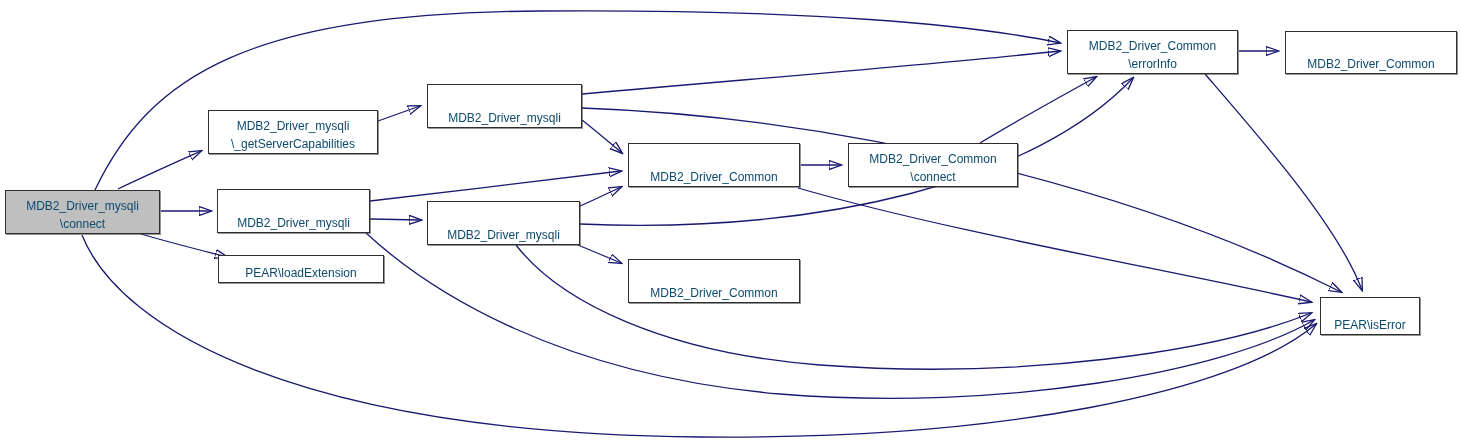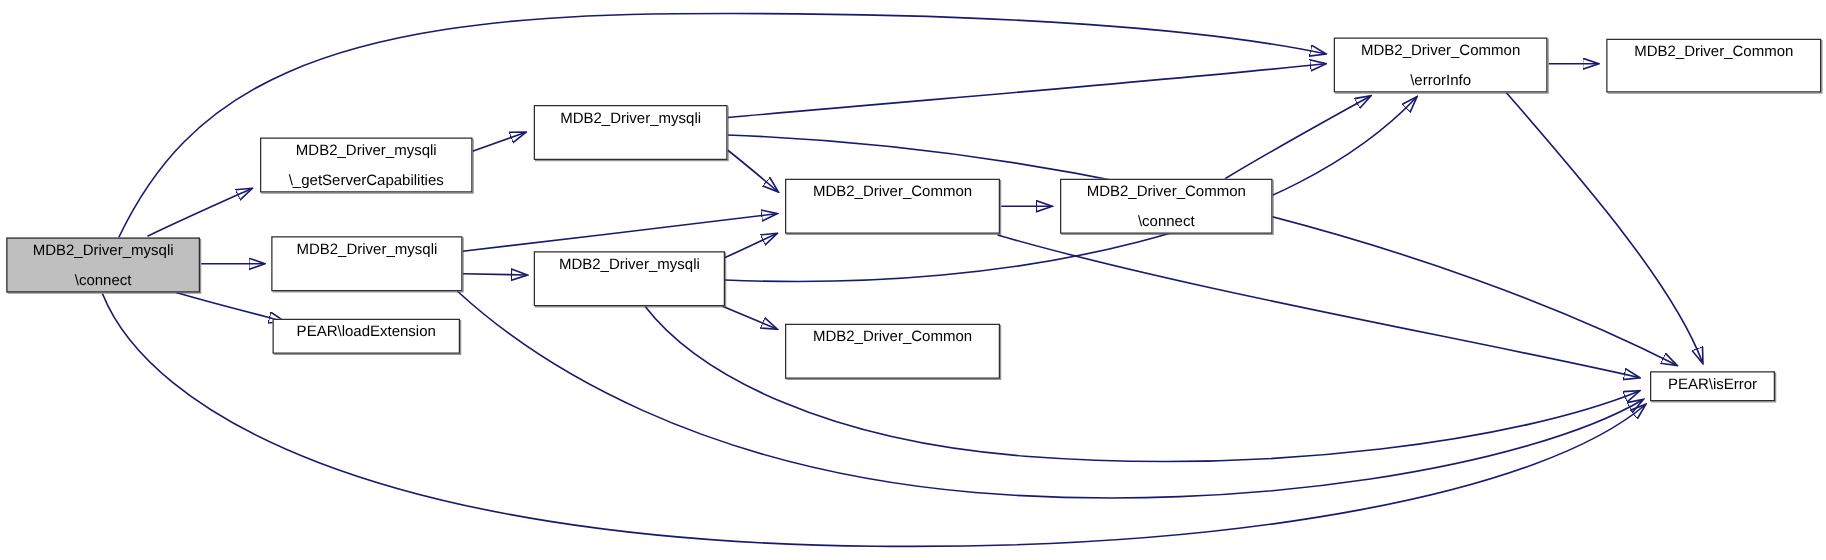--- a/index.html
+++ b/index.html
@@ -25,27 +25,27 @@
     fill: none;
     stroke: var(--edge_color, #191970);
     stroke-width: 1.3;
   }
   .node {
     position: absolute;
     box-sizing: border-box;
     background: var(--node_fill, #ffffff);
     border: 1px solid var(--node_border_color, #2e2e2e);
     box-shadow: 1px 1px 0 rgba(60,60,60,0.55);
-    color: #000000;
+    color: #0c4a6e;
     font-size: 12px;
     line-height: 18px;
     text-align: center;
     display: flex;
     flex-direction: column;
-    justify-content: space-between;
+    justify-content: flex-end;
     cursor: pointer;
     white-space: nowrap;
   }
   .node.highlight {
     background: var(--highlight_fill, #bfbfbf);
   }
   .node span { display: block; }
   .node span:empty { display: none; }
 </style>
 </head>
@@ -90,21 +90,21 @@
 
   <div class="node" style="left:208px; top:110px; width:170px; height:44px;">
     <span>MDB2_Driver_mysqli</span>
     <span>\_getServerCapabilities</span>
   </div>
 
   <div class="node" style="left:217px; top:189px; width:153px; height:44px;">
     <span>MDB2_Driver_mysqli</span>
   </div>
 
-  <div class="node" style="left:218px; top:255px; width:150px; height:28px;">
+  <div class="node" style="left:218px; top:255px; width:166px; height:28px;">
     <span>PEAR\loadExtension</span>
 
   </div>
 
   <div class="node" style="left:427px; top:84px; width:155px; height:44px;">
     <span>MDB2_Driver_mysqli</span>
   </div>
 
   <div class="node" style="left:427px; top:201px; width:153px; height:44px;">
     <span>MDB2_Driver_mysqli</span>
@@ -125,18 +125,18 @@
 
   <div class="node" style="left:1067px; top:30px; width:171px; height:44px;">
     <span>MDB2_Driver_Common</span>
     <span>\errorInfo</span>
   </div>
 
   <div class="node" style="left:1285px; top:31px; width:172px; height:43px;">
     <span>MDB2_Driver_Common</span>
   </div>
 
-  <div class="node" style="left:1320px; top:297px; width:100px; height:24px;">
+  <div class="node" style="left:1320px; top:297px; width:100px; height:38px;">
     <span>PEAR\isError</span>
 
   </div>
 
 </div>
 
 </body></html>

